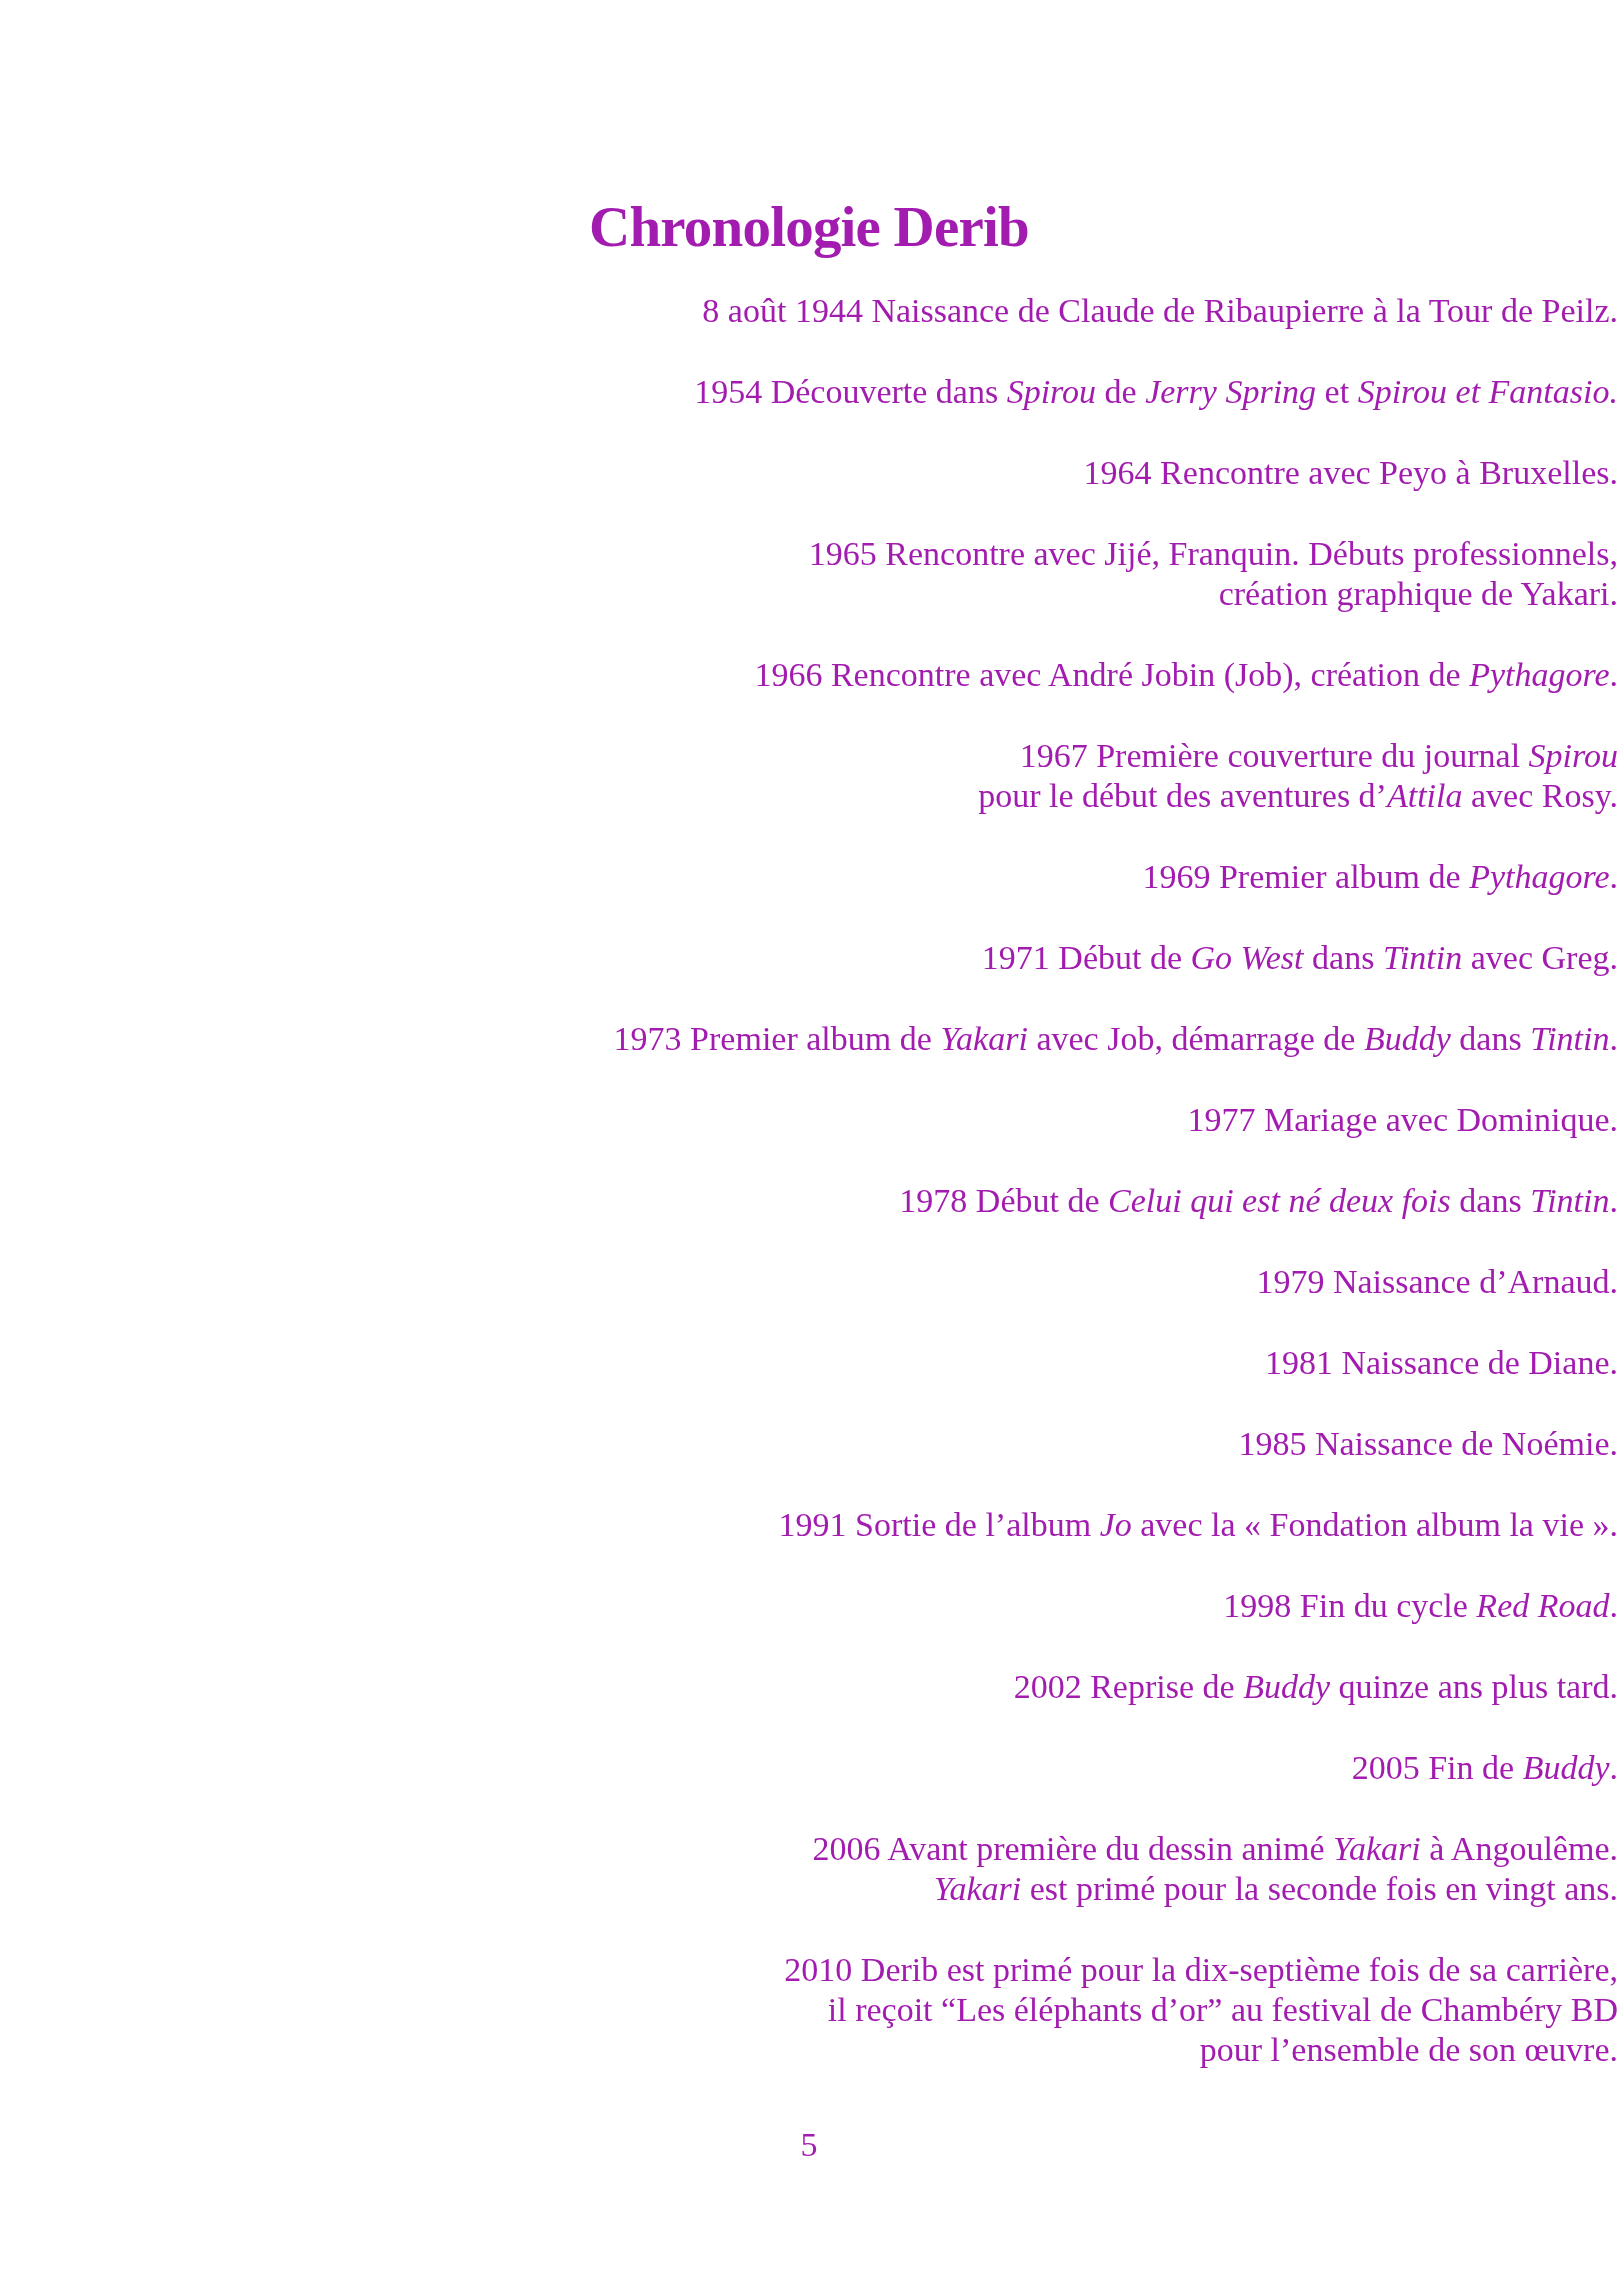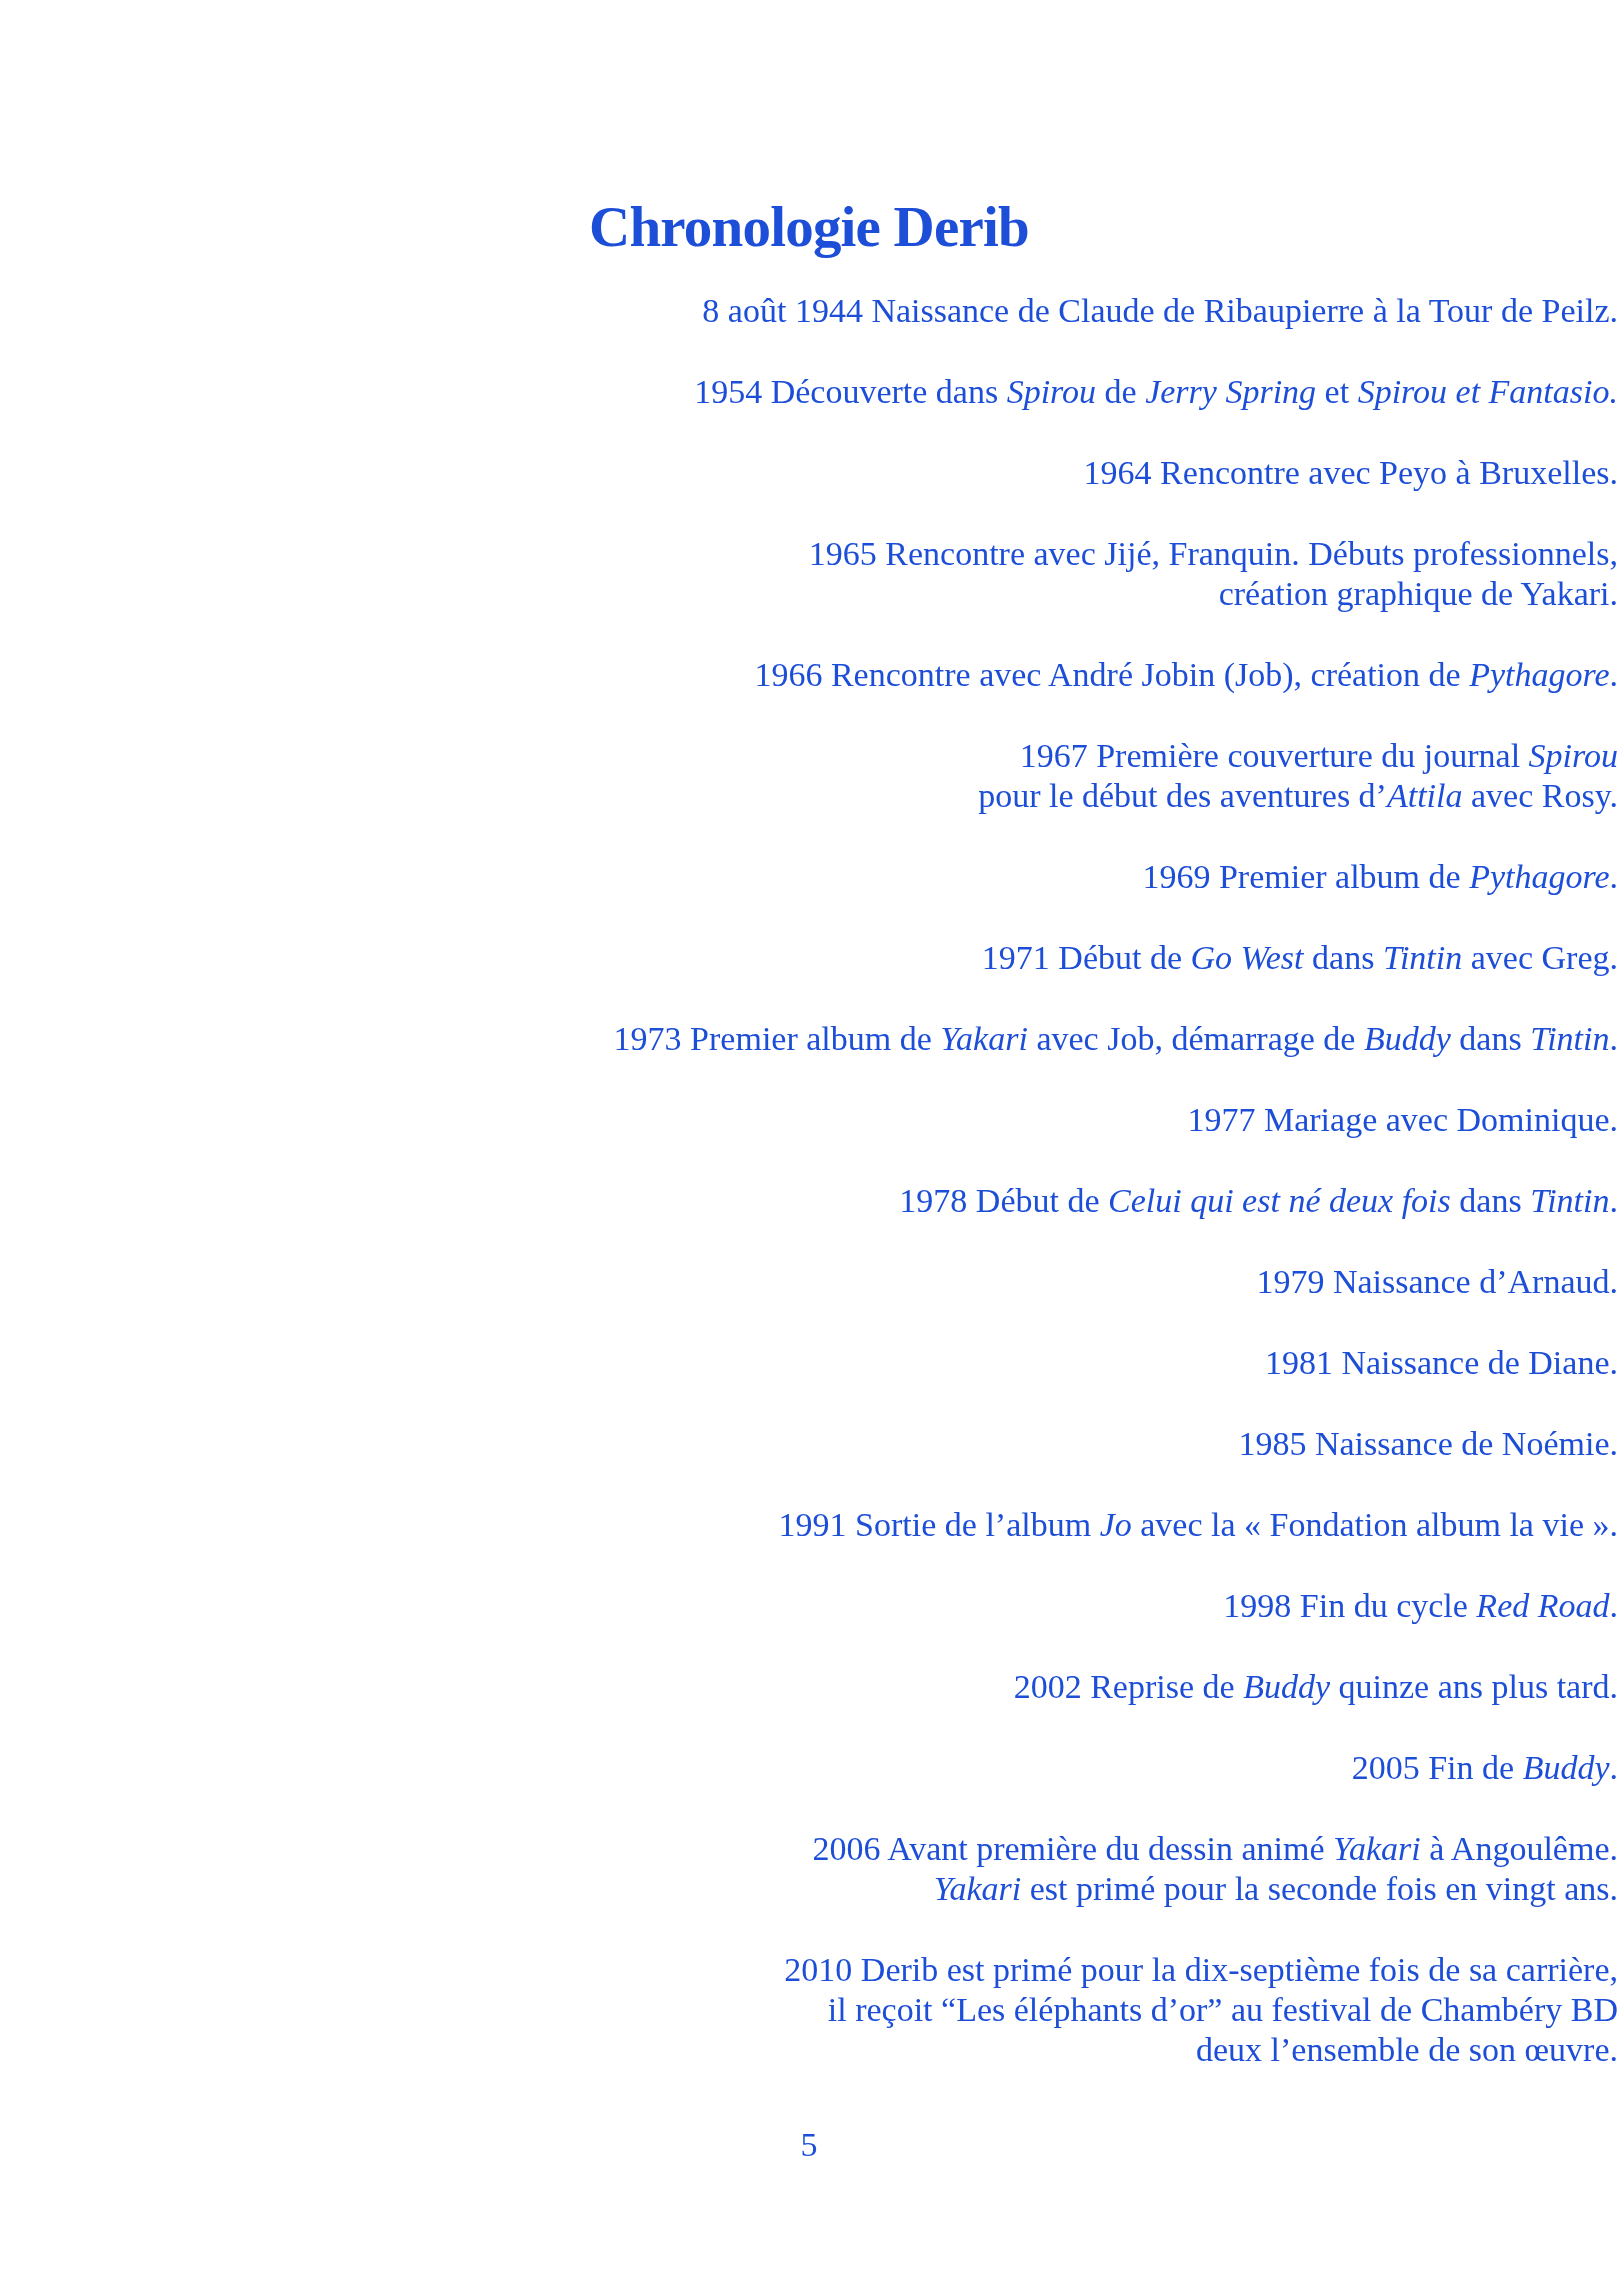--- a/index.html
+++ b/index.html
@@ -9,21 +9,21 @@
   body {
     width: 1618px;
     height: 2284px;
     background: #ffffff;
   }
   .page {
     position: relative;
     width: 1618px;
     height: 2284px;
     background: #ffffff;
-    color: #1d4ed8;
+    color: #a21caf;
     font-family: "Liberation Serif", serif;
     overflow: hidden;
   }
   .title {
     margin: 0;
     padding-top: 190px;
     text-align: center;
     font-weight: 700;
     font-size: 57px;
     line-height: 74px;
@@ -72,17 +72,17 @@
       <p class="entry"><span>1977 Mariage avec Dominique.</span></p>
       <p class="entry"><span>1978 Début de </span><em>Celui qui est né deux fois</em><span> dans </span><em>Tintin</em><span>.</span></p>
       <p class="entry"><span>1979 Naissance d’Arnaud.</span></p>
       <p class="entry"><span>1981 Naissance de Diane.</span></p>
       <p class="entry"><span>1985 Naissance de Noémie.</span></p>
       <p class="entry"><span>1991 Sortie de l’album </span><em>Jo</em><span> avec la « Fondation album la vie ».</span></p>
       <p class="entry"><span>1998 Fin du cycle </span><em>Red Road</em><span>.</span></p>
       <p class="entry"><span>2002 Reprise de </span><em>Buddy</em><span> quinze ans plus tard.</span></p>
       <p class="entry"><span>2005 Fin de </span><em>Buddy</em><span>.</span></p>
       <p class="entry"><span>2006 Avant première du dessin animé </span><em>Yakari</em><span> à Angoulême.</span><br><em>Yakari</em><span> est primé pour la seconde fois en vingt ans.</span></p>
-      <p class="entry"><span>2010 Derib est primé pour la dix-septième fois de sa carrière,</span><br><span>il reçoit “Les éléphants d’or” au festival de Chambéry BD</span><br><span>deux l’ensemble de son œuvre.</span></p>
+      <p class="entry"><span>2010 Derib est primé pour la dix-septième fois de sa carrière,</span><br><span>il reçoit “Les éléphants d’or” au festival de Chambéry BD</span><br><span>pour l’ensemble de son œuvre.</span></p>
     </div>
   <div class="page-number">5</div>
 </div>
 
 
 </body></html>

